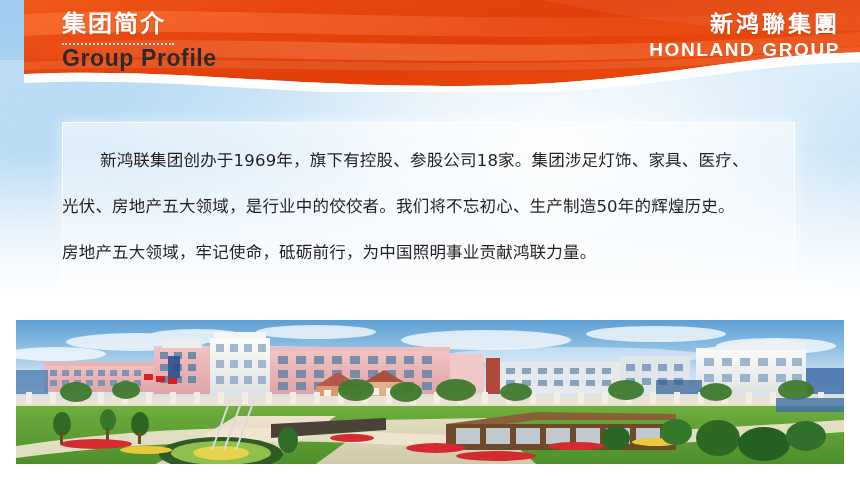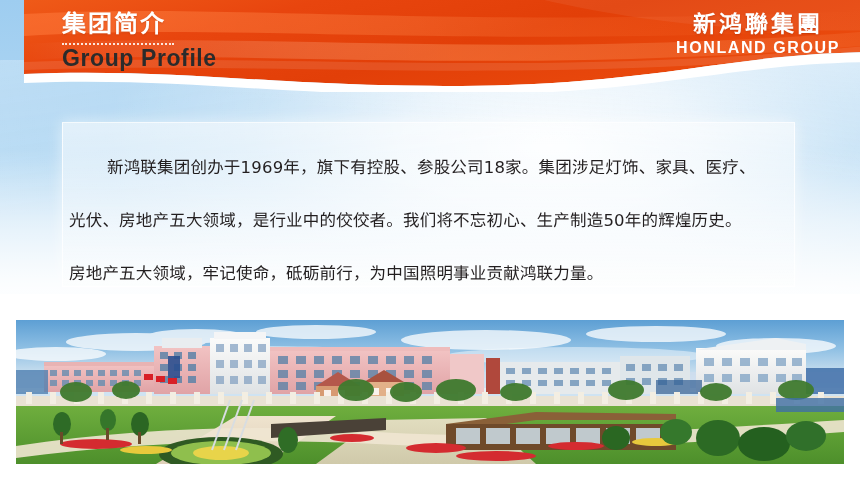--- a/index.html
+++ b/index.html
@@ -107,24 +107,25 @@
     text-align: center;
     line-height: 1;
     white-space: nowrap;
   }
   .logo-cn {
     font-size: 23px;
     font-weight: 700;
     color: #ffffff;
     letter-spacing: 3px;
     text-shadow: 0 1px 2px rgba(140,35,0,0.35);
+    text-align: right;
   }
   .logo-en {
     margin-top: 4px;
-    font-size: 16px;
+    font-size: 19px;
     font-weight: 700;
     color: #ffffff;
     letter-spacing: 1.6px;
   }
 
   
   .text-panel {
     position: absolute;
     left: 62px;
     top: 122px;
@@ -142,21 +143,21 @@
     position: absolute;
     left: 62px;
     top: 138px;
     width: 760px;
     font-size: 16.5px;
     line-height: 46px;
     color: #231f20;
     font-family: "DejaVu Sans", "Liberation Sans", sans-serif;
     letter-spacing: .2px;
   }
-  .body-text p { margin: 7px; }
+  .body-text p { margin: 0; }
   .body-text p:first-child { text-indent: 2.3em; }
 
   
   .photo {
     position: absolute;
     left: 16px;
     top: 320px;
     width: 828px;
     height: 144px;
     overflow: hidden;

